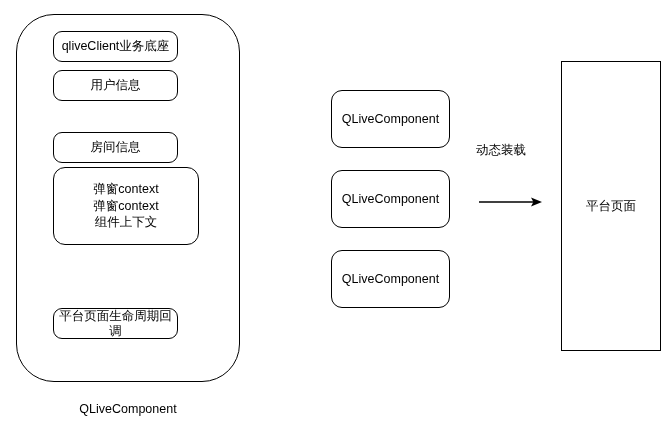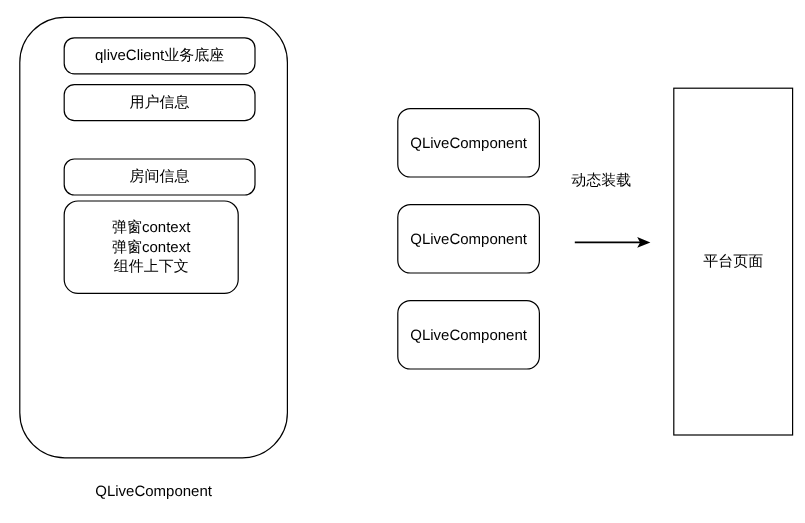--- a/index.html
+++ b/index.html
@@ -42,26 +42,26 @@
     box-sizing: border-box;
     border: 1.2px solid #000000;
     background: #ffffff;
     display: flex;
     align-items: center;
     justify-content: center;
     text-align: center;
   }
   .node.rounded-sm { border-radius: 9px; }
   .node.rounded-md { border-radius: 12px; }
-  .node.square { border-radius: 0; margin-top: 12px; }
+  .node.square { border-radius: 0; }
 
   
   .inner-box {
     left: 53px;
-    width: 160px;
+    width: 125px;
     height: 31px;
     font-size: 12.5px;
     line-height: 1.2;
   }
   .inner-box-tall {
     left: 53px;
     width: 146px;
     height: 78px;
     font-size: 12.5px;
     line-height: 1.35;
@@ -140,20 +140,23 @@
     <span>房间信息</span>
   </div>
 
   <div class="node rounded-md inner-box-tall" style="top:167px;">
     <span class="line">弹窗context</span>
     <span class="line">弹窗context</span>
     <span class="line">组件上下文</span>
   </div>
 
 
+  <div class="node rounded-sm inner-box" style="top:308px;">
+    <span>平台页面生命周期回调</span>
+  </div>
 
   <div class="caption">QLiveComponent</div>
 
   <div class="node mid-box" style="top:90px;">
     <span>QLiveComponent</span>
   </div>
 
   <div class="node mid-box" style="top:170px;">
     <span>QLiveComponent</span>
   </div>

